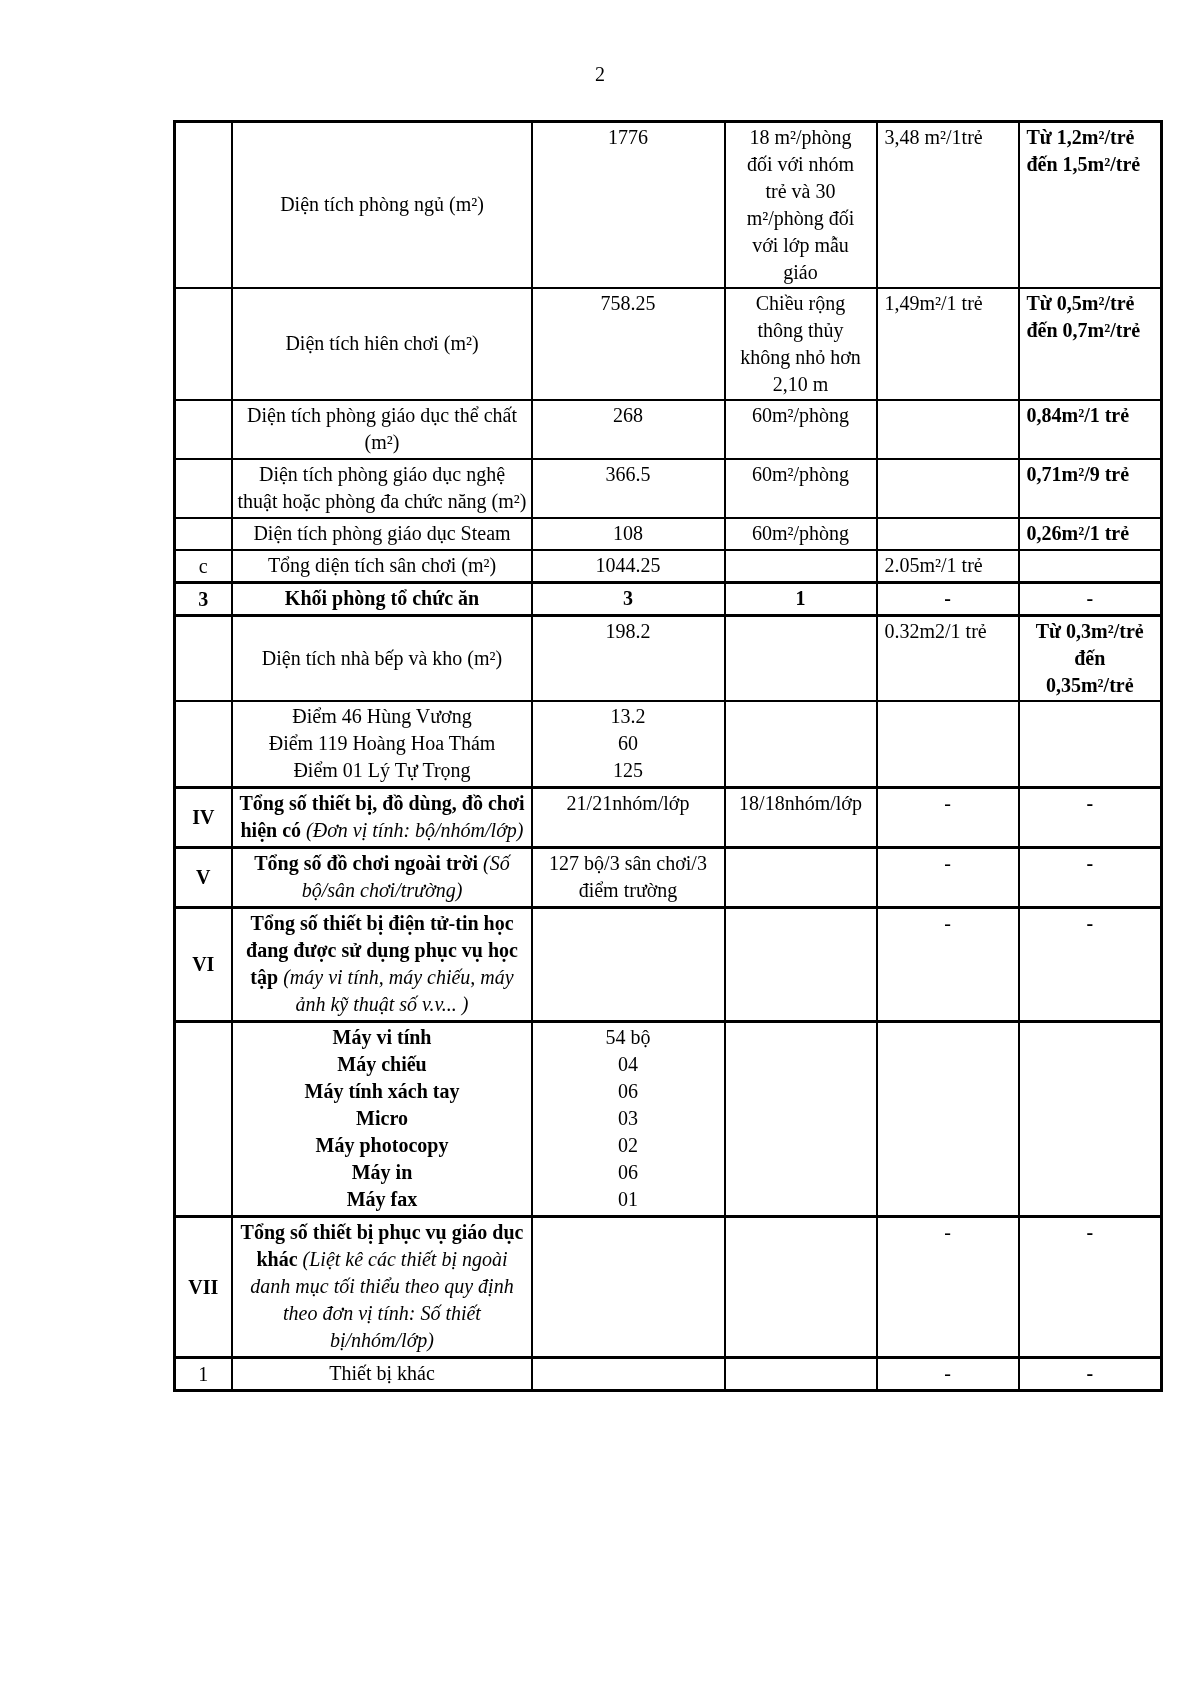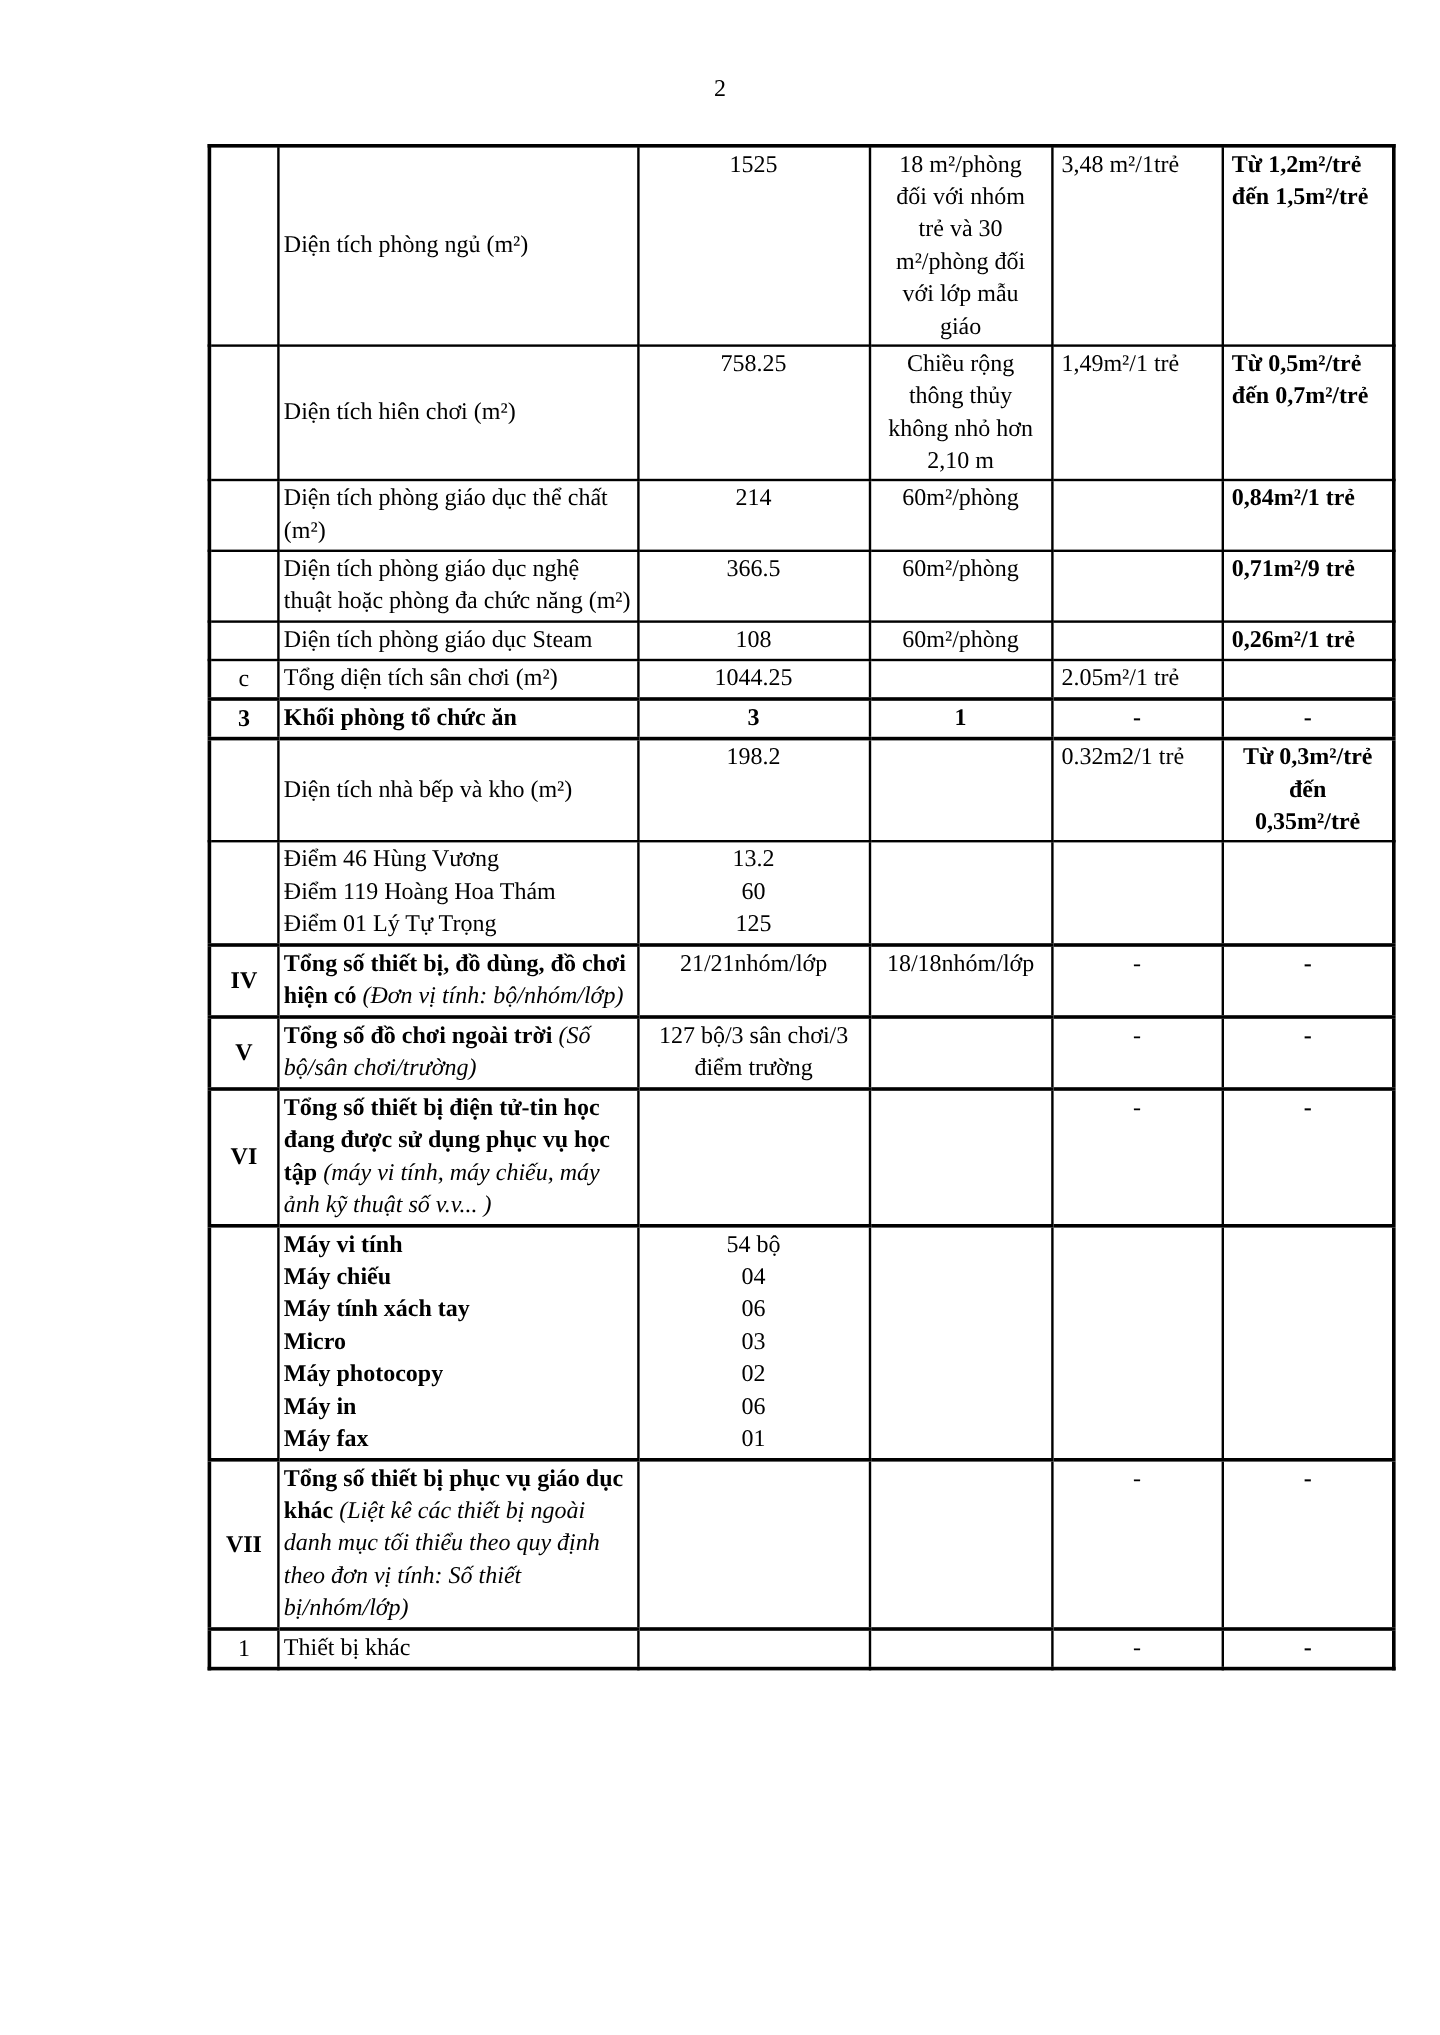--- a/index.html
+++ b/index.html
@@ -36,21 +36,21 @@
     border: 2px solid #000;
     font-size: 20px;
     line-height: 27px;
     padding: 0;
     overflow: hidden;
     white-space: pre-line;
     word-wrap: break-word;
   }
   tr.thick-top td { border-top-width: 3px; }
   td.c-no       { text-align: center; vertical-align: middle; }
-  td.c-label    { text-align: left;   vertical-align: middle; padding: 1px 3px 2px 4px; }
+  td.c-label    { text-align: center;   vertical-align: middle; padding: 1px 3px 2px 4px; }
   td.c-value    { text-align: center; vertical-align: top;    padding: 1px 2px; }
   td.c-standard { text-align: center; vertical-align: top;    padding: 1px 2px; }
   td.c-per      { text-align: left;   vertical-align: top;    padding: 1px 2px 1px 7px; margin-left: 39px; }
   td.c-range    { text-align: left;   vertical-align: top;    padding: 1px 2px 1px 7px; font-weight: bold; }
   td.align-center { text-align: center; padding-left: 2px; }
   tr.row-bold td { font-weight: bold; }
   .seg-b { font-weight: bold; }
   .seg-i { font-style: italic; }
 </style>
 </head>
@@ -64,21 +64,21 @@
     <col style="width:300px">
     <col style="width:193px">
     <col style="width:152px">
     <col style="width:142px">
     <col style="width:143px">
   </colgroup>
   <tbody>
       <tr>
         <td class="c-no"></td>
         <td class="c-label"><span>Diện tích phòng ngủ (m²)</span></td>
-        <td class="c-value">1525</td>
+        <td class="c-value">1776</td>
         <td class="c-standard">18 m²/phòng
 đối với nhóm
 trẻ và 30
 m²/phòng đối
 với lớp mẫu
 giáo</td>
         <td class="c-per">3,48 m²/1trẻ</td>
         <td class="c-range">Từ 1,2m²/trẻ
 đến 1,5m²/trẻ</td>
       </tr>
@@ -90,21 +90,21 @@
 thông thủy
 không nhỏ hơn
 2,10 m</td>
         <td class="c-per">1,49m²/1 trẻ</td>
         <td class="c-range">Từ 0,5m²/trẻ
 đến 0,7m²/trẻ</td>
       </tr>
       <tr>
         <td class="c-no"></td>
         <td class="c-label"><span>Diện tích phòng giáo dục thể chất (m²)</span></td>
-        <td class="c-value">214</td>
+        <td class="c-value">268</td>
         <td class="c-standard">60m²/phòng</td>
         <td class="c-per"></td>
         <td class="c-range">0,84m²/1 trẻ</td>
       </tr>
       <tr>
         <td class="c-no"></td>
         <td class="c-label"><span>Diện tích phòng giáo dục nghệ thuật hoặc phòng đa chức năng (m²)</span></td>
         <td class="c-value">366.5</td>
         <td class="c-standard">60m²/phòng</td>
         <td class="c-per"></td>

